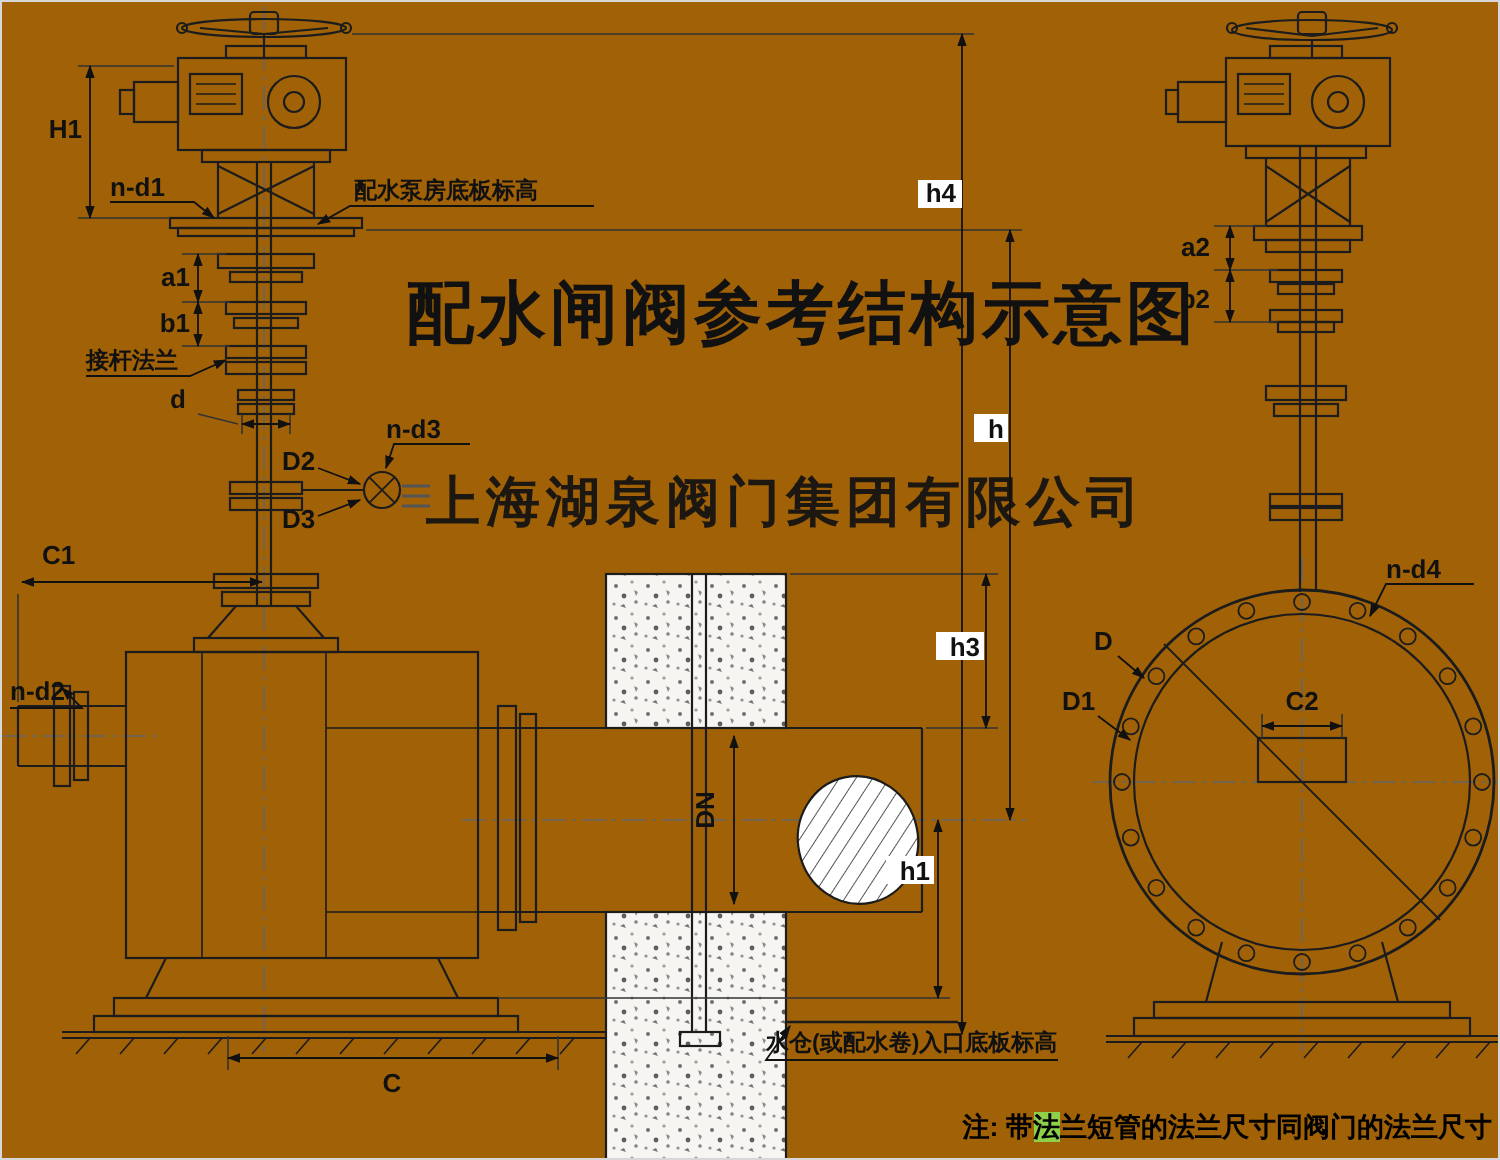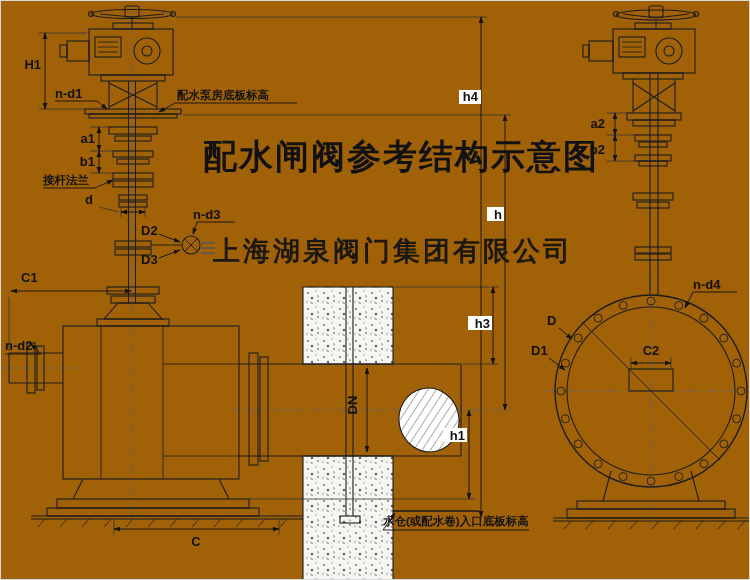--- a/index.html
+++ b/index.html
@@ -281,13 +281,14 @@
   </g>
 
   <g>
     <path d="M200 242 H214 M200 247 H214 M200 252 H214" stroke="#555" stroke-width="1.5"></path>
     <text class="wm-text" x="392" y="259" text-anchor="middle" fill="#3c3c3c">上海湖泉阀门集团有限公司</text>
   </g>
 
   <text class="title-text" x="400" y="167" text-anchor="middle" fill="#e8141c">配水闸阀参考结构示意图</text>
 </svg>
 
+<div class="note"><span>注: 带</span><span class="hl">法</span><span>兰短管的法兰尺寸同阀门的法兰尺寸</span></div>
 </div>
 
 </body></html>

